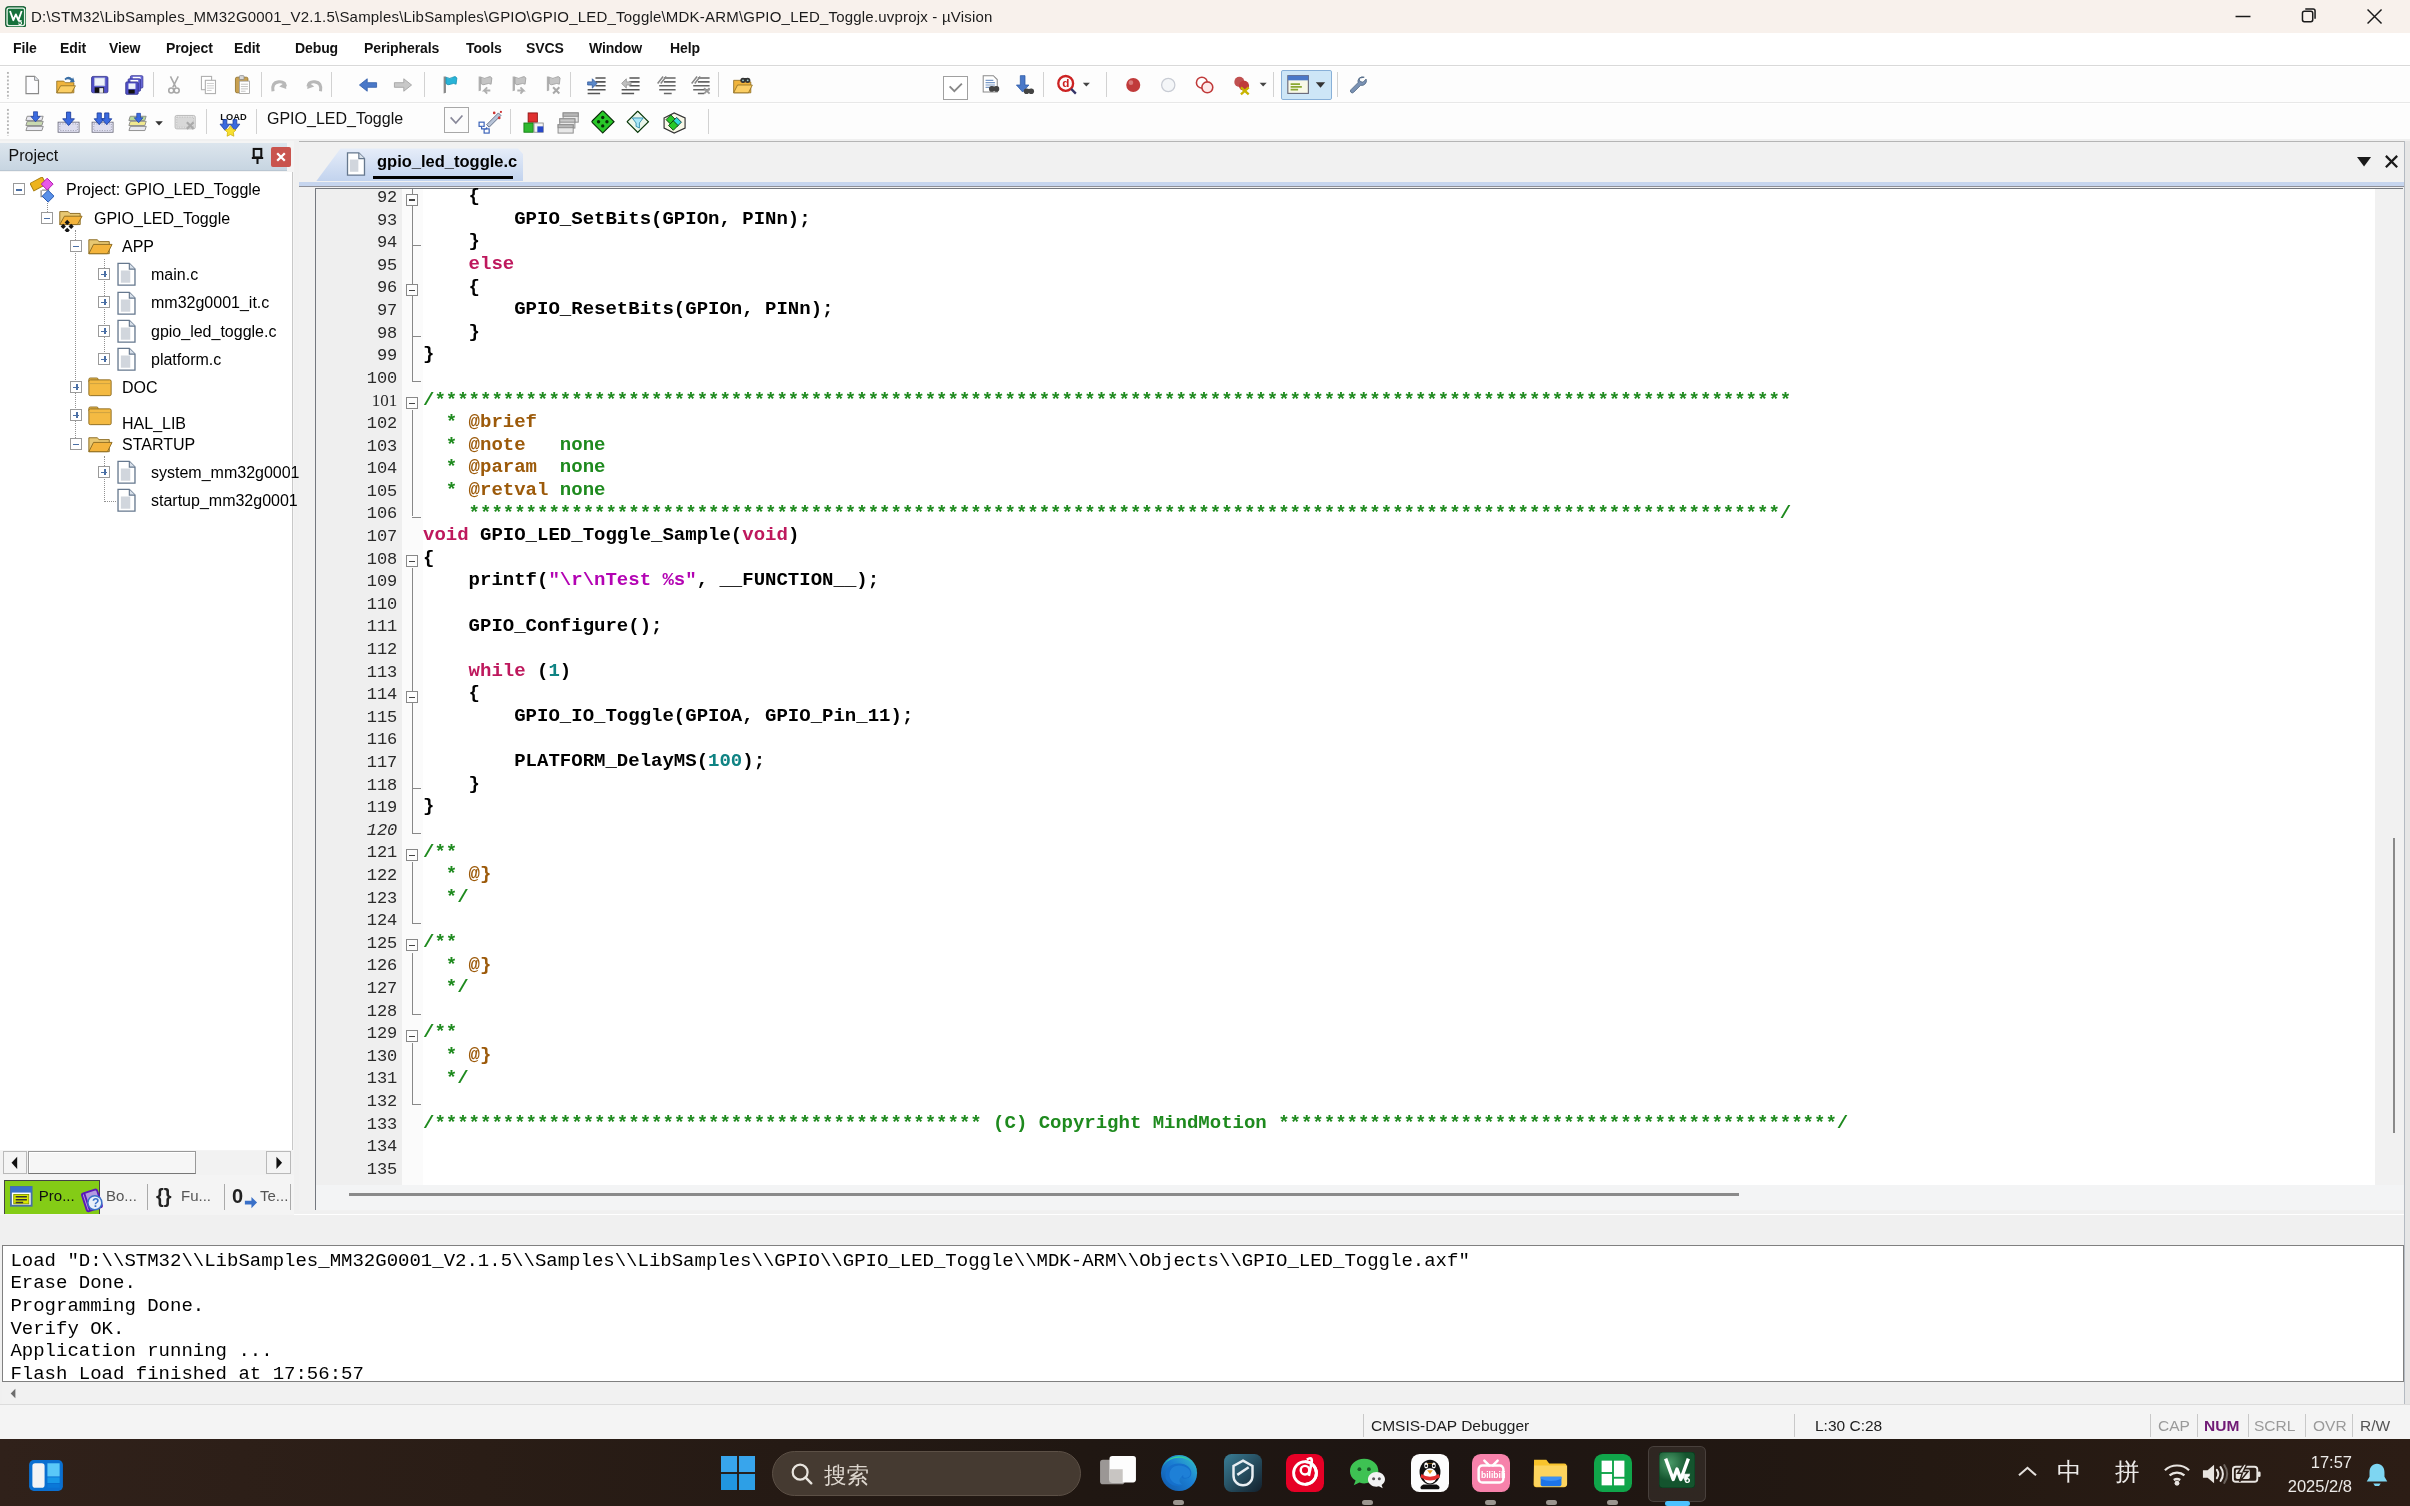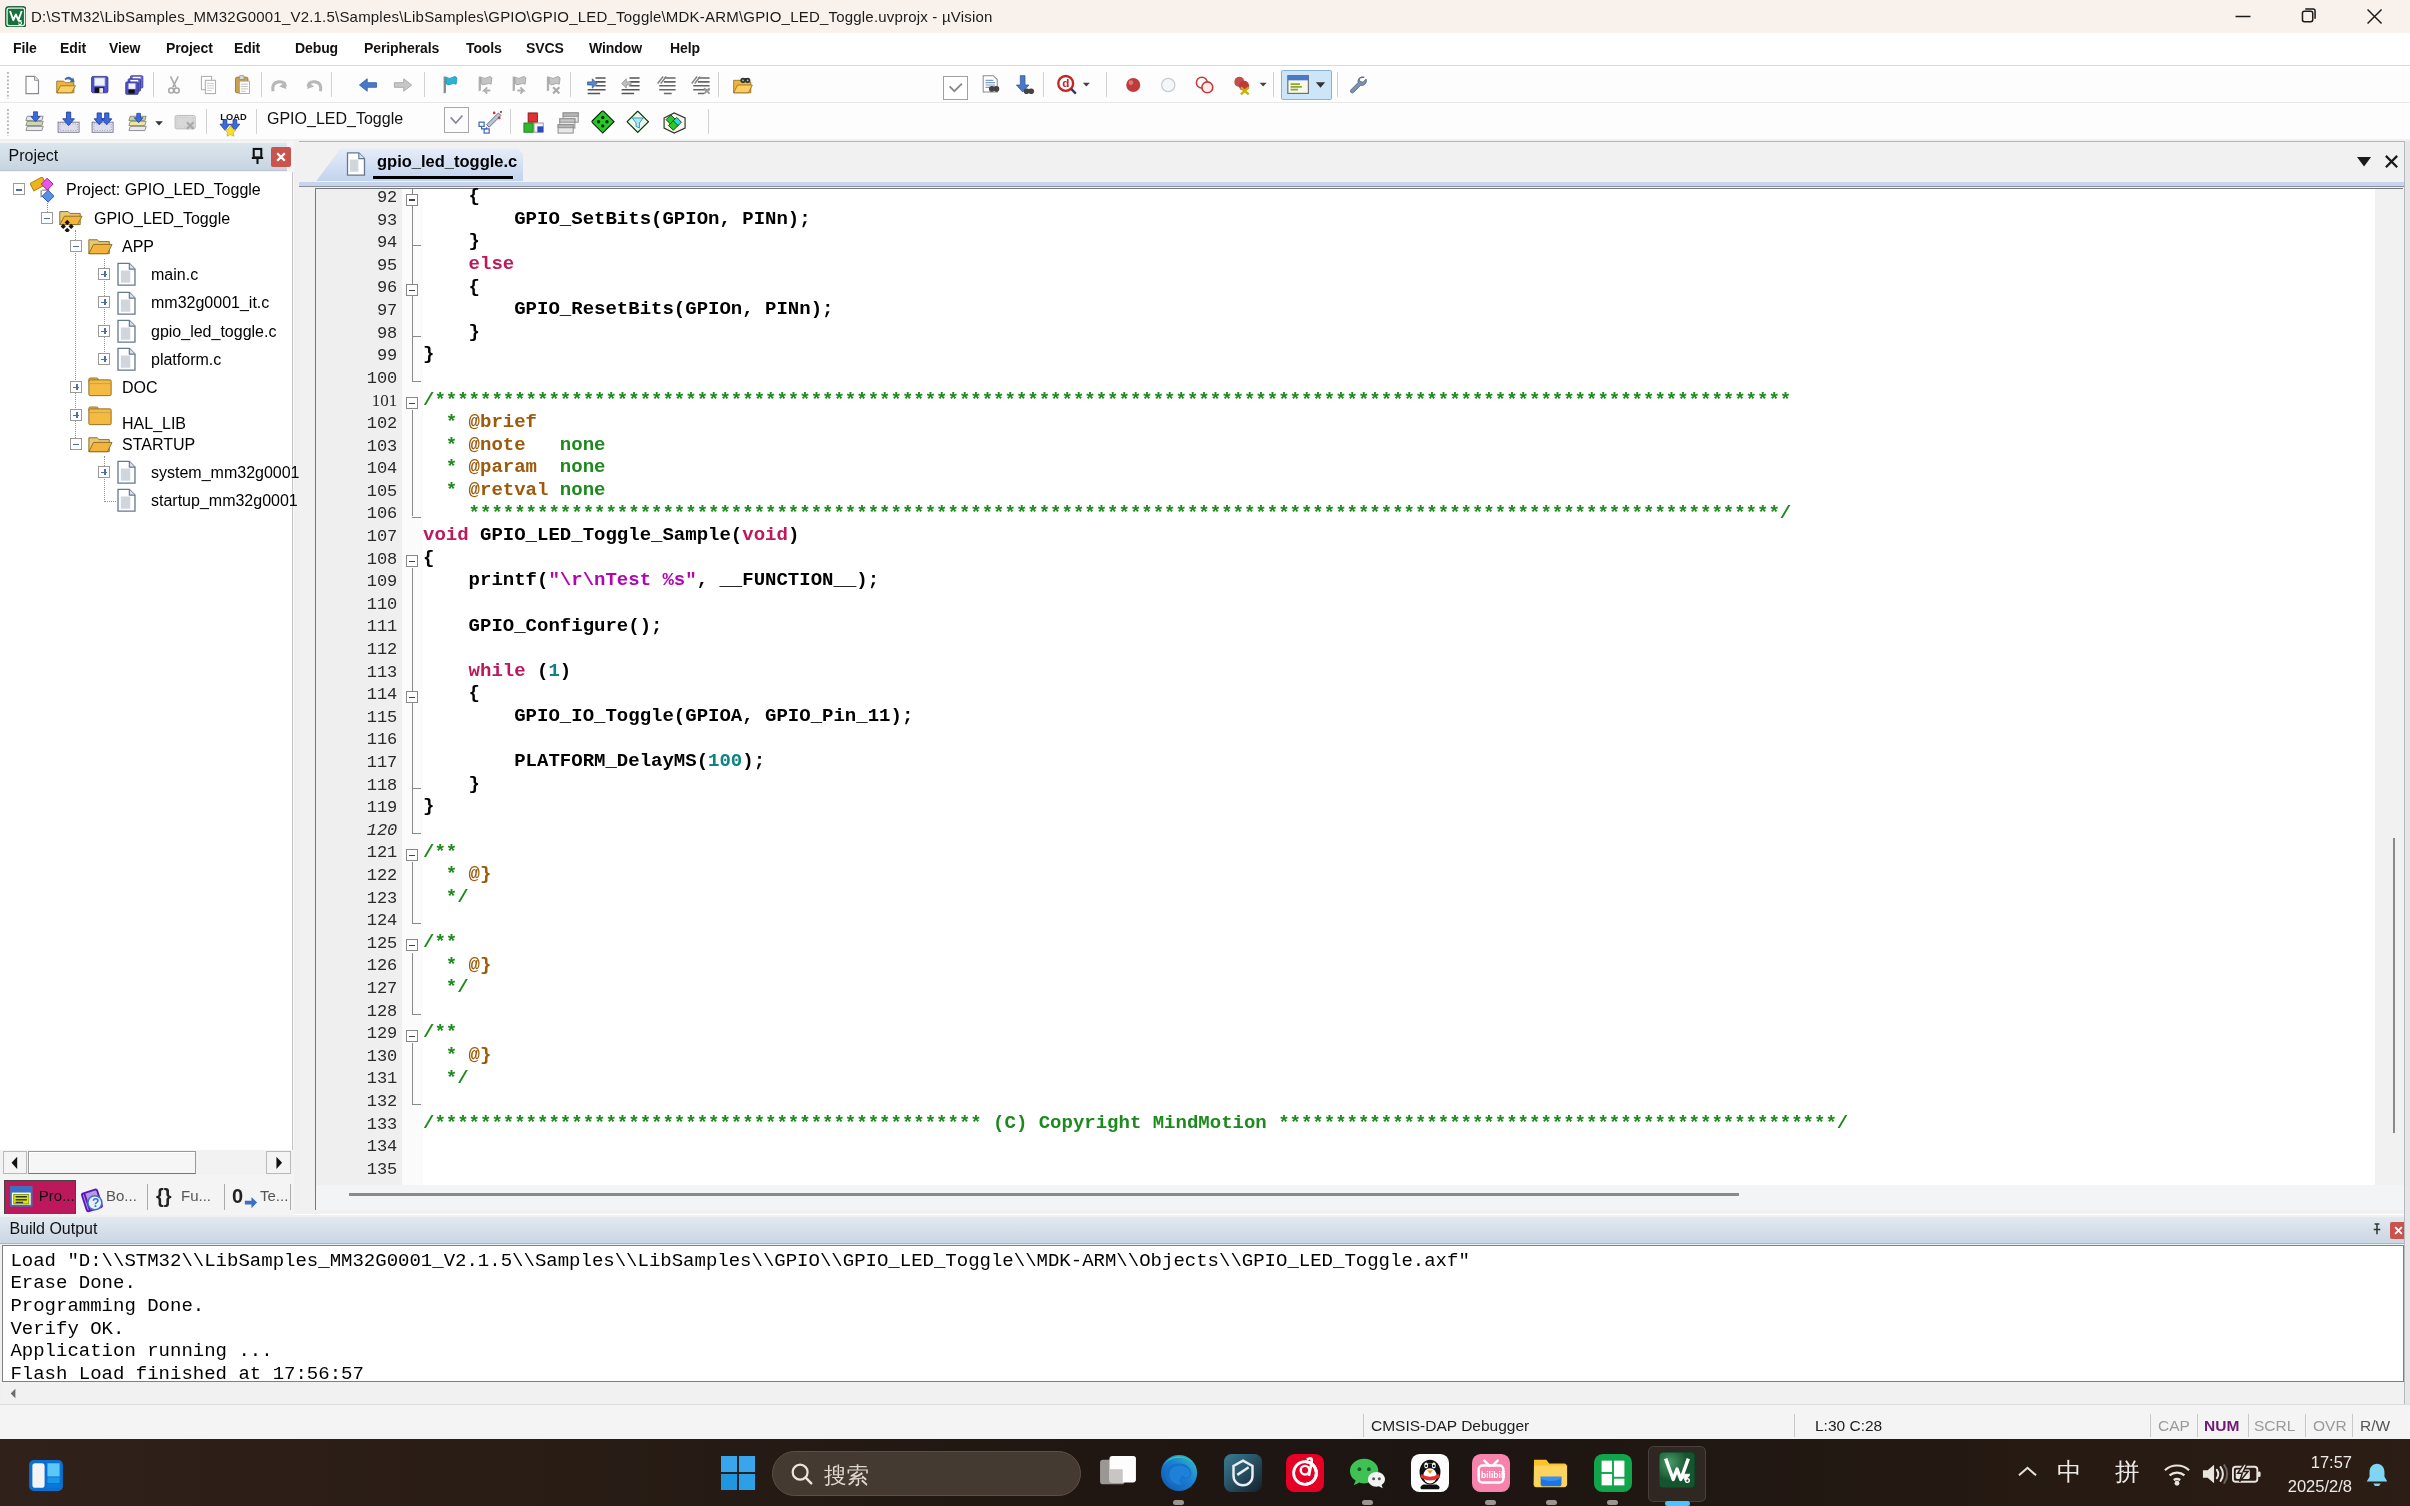--- a/index.html
+++ b/index.html
@@ -523,21 +523,21 @@
     <div class="abs" style="left:0;top:1010px;width:294px;height:24.5px;background:#f2f2f2">
       <div class="sbtn" style="left:2.8px;top:0;width:24.5px;height:23.5px"><svg width="22.6" height="21.7" viewBox="0 0 24 23">
             <path d="M14 5 L8 11.5 L14 18 Z" fill="#111"></path>
           </svg></div>
       <div class="abs" style="left:28px;top:0;width:168px;height:23.5px;background:#f6f6f6;border:0.9px solid #999;border-bottom-color:#777;box-shadow:inset 0.9px 0.9px 0 #fff"></div>
       <div class="sbtn" style="left:266px;top:0;width:24.5px;height:23.5px"><svg width="22.6" height="21.7" viewBox="0 0 24 23">
             <path d="M10 5 L16 11.5 L10 18 Z" fill="#111"></path>
           </svg></div>
     </div>
     <div class="abs" style="left:0;top:1039px;width:294px;height:35px;background:#f4f4f4;font-size:15px;color:#555">
-      <div class="abs" style="left:3.8px;top:0px;width:72px;height:34px;background:#be185d;border:1.9px solid #444;border-bottom:none">
+      <div class="abs" style="left:3.8px;top:0px;width:96px;height:34px;background:#84cc16;border:1.9px solid #444;border-bottom:none">
         <svg class="abs" style="left:5.6px;top:4.7px" width="23.5" height="23.5" viewBox="0 0 25 25">
             <rect x="1" y="1" width="22" height="20" fill="#fff" stroke="#4a6fa5" stroke-width="2"></rect>
             <rect x="1" y="1" width="22" height="6" fill="#3a70c8"></rect>
             <rect x="4" y="9" width="16" height="10" fill="#d8e800" stroke="#889a00"></rect>
             <g stroke="#333" stroke-width="1.6">
               <path d="M6 11.5 h12 M6 14.5 h12 M6 17.5 h8"></path>
             </g>
           </svg>
         <div class="abs" style="left:34px;top:6.6px;color:#111">Pro...</div>
       </div>
@@ -708,29 +708,20 @@
           </div>
           <div class="fb" style="top: 841px;">
             <i></i>
           </div>
         </div>
     </div>
   </div>
 </div>
 
 <div class="abs" id="bo">
-  <div class="abs" id="bohdr">
-      <div class="abs" style="left:9.4px;top:2.8px;font-size:16px;color:#101010">Build Output</div>
-  <svg class="abs" style="left:2369px;top:5.6px" width="15" height="15" viewBox="0 0 16 16">
-        <path d="M6 2 h5 M8.5 2 v6 M5 8 h7 M8.5 8 v5" stroke="#333" stroke-width="1.6" fill="none"></path>
-      </svg>
-  <div class="abs" style="left:2390px;top:4.7px;width:17px;height:17px;background:#c9544e;border-radius:1.9px"><svg width="17" height="17" viewBox="0 0 18 18">
-          <path d="M5.5 5.5 L12.5 12.5 M12.5 5.5 L5.5 12.5" stroke="#fff" stroke-width="2"></path>
-        </svg></div>
-    </div>
   <div class="abs" id="bobody">
       <pre>Load "D:\\STM32\\LibSamples_MM32G0001_V2.1.5\\Samples\\LibSamples\\GPIO\\GPIO_LED_Toggle\\MDK-ARM\\Objects\\GPIO_LED_Toggle.axf"
 Erase Done.
 Programming Done.
 Verify OK.
 Application running ...
 Flash Load finished at 17:56:57</pre>
     </div>
   <div class="abs" id="boscroll">
       <svg class="abs" style="left:5.6px;top:3.8px" width="13" height="13" viewBox="0 0 14 14">

